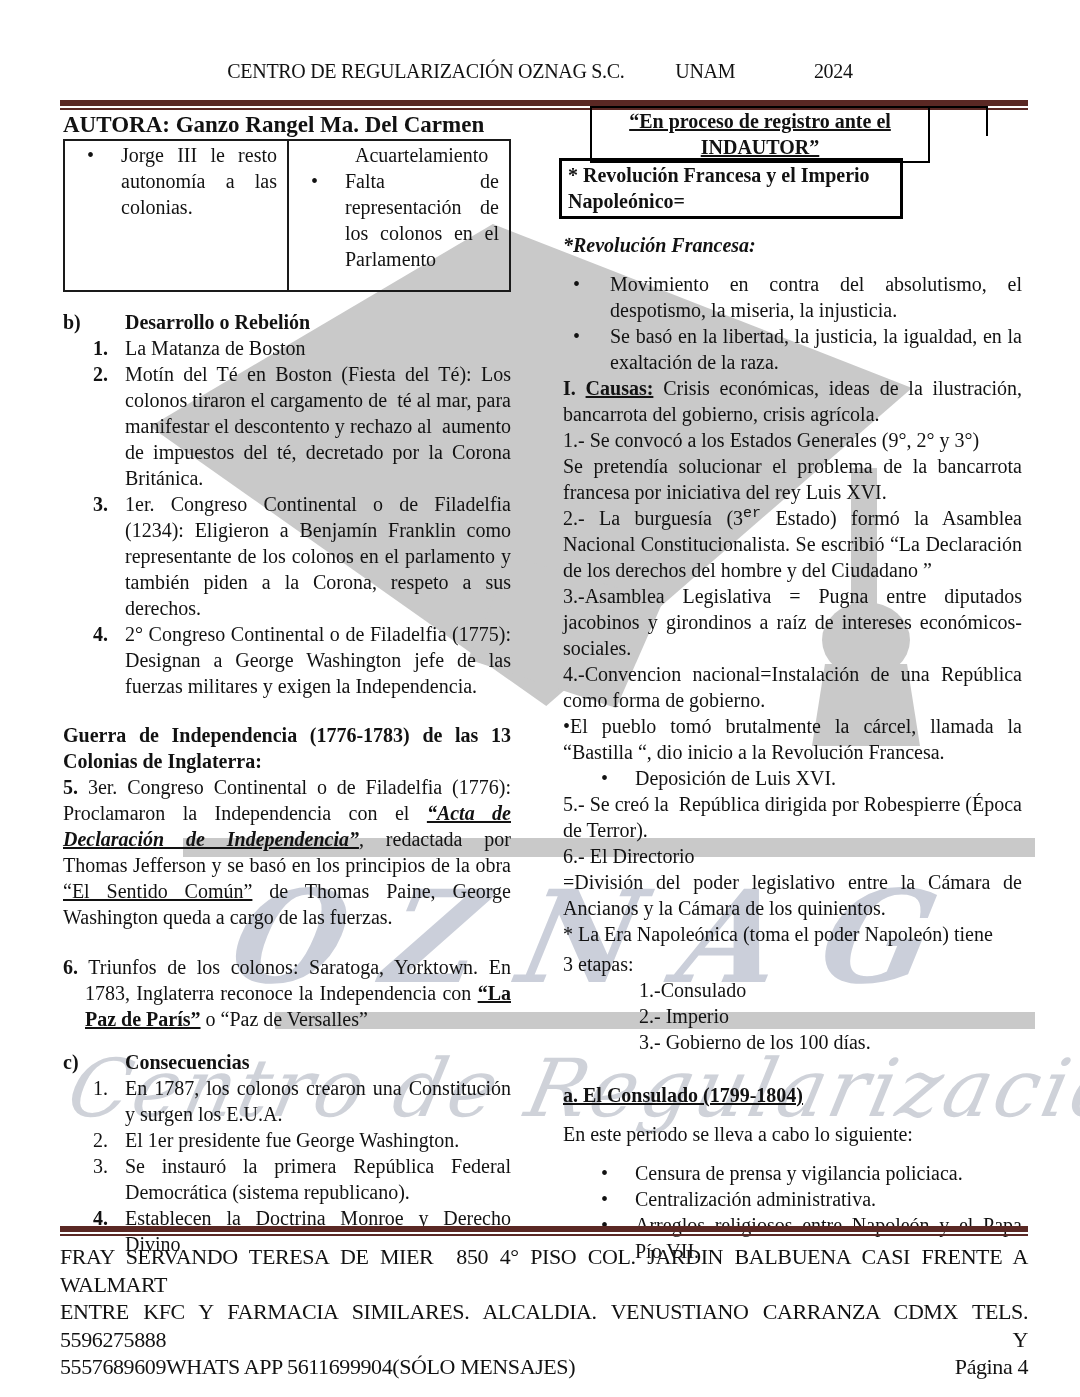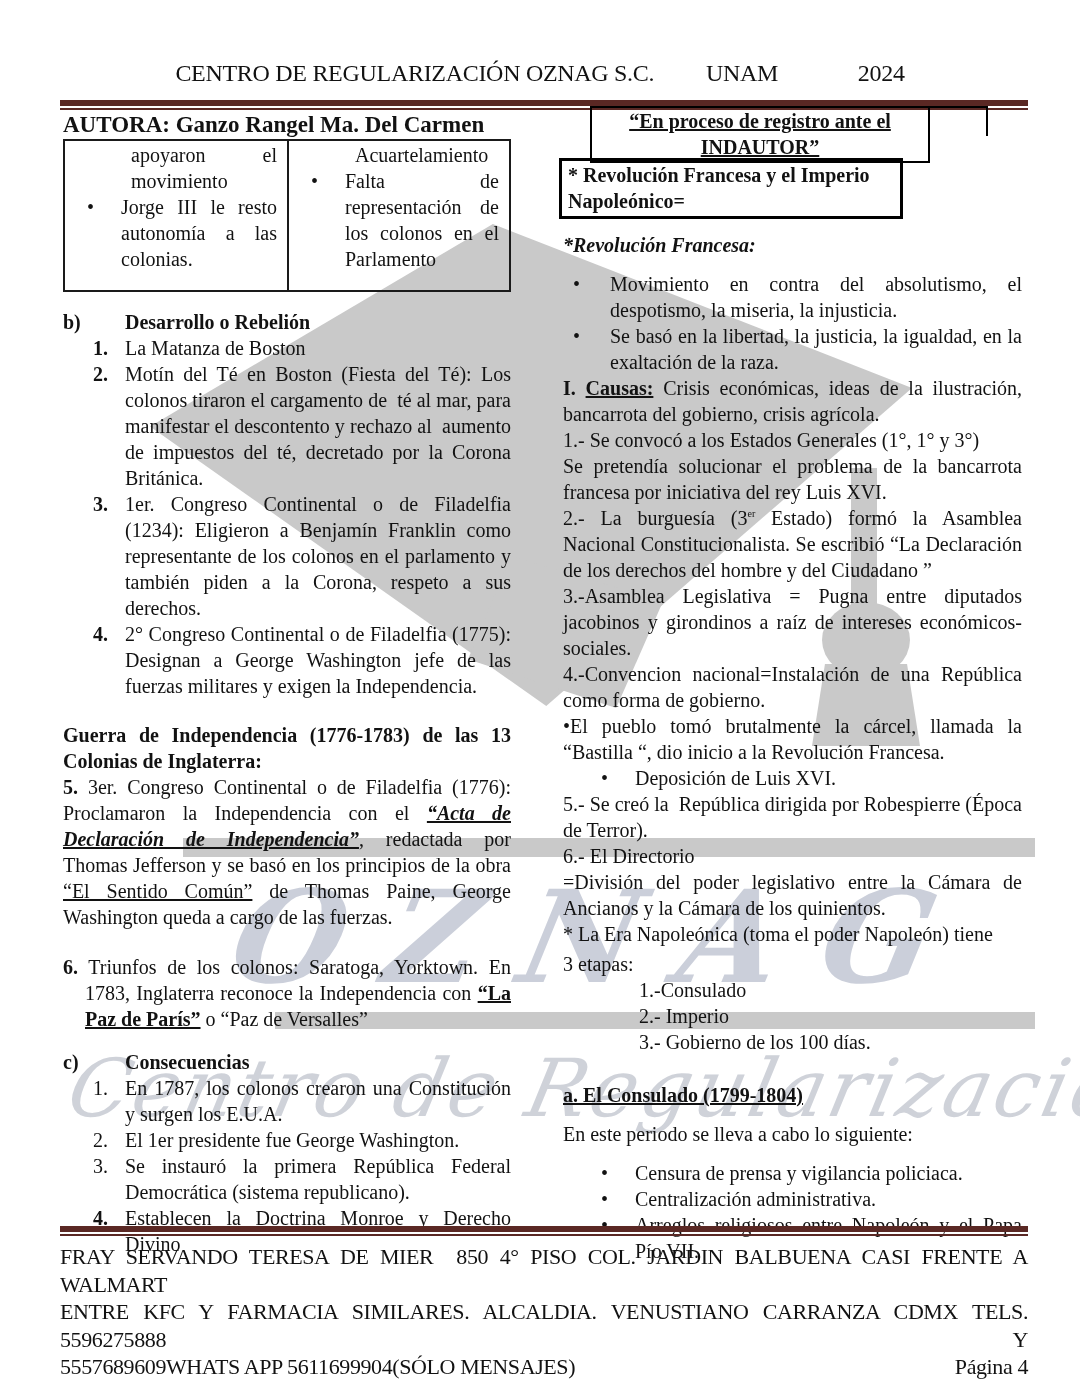--- a/index.html
+++ b/index.html
@@ -3,21 +3,21 @@
 <meta charset="utf-8">
 <style>
   html,body{margin:0;padding:0;background:#e8e8e8;}
   .page{
     position:relative;width:1080px;height:1397px;background:#ffffff;
     overflow:hidden;margin:0 auto;
     font-family:"Liberation Serif","DejaVu Serif",serif;color:#121212;
   }
   
   .titlebar{position:absolute;top:60px;left:0;width:100%;text-align:center;
-    font-size:24px;white-space:nowrap;letter-spacing:-0.3px;z-index:2;}
+    font-size:20px;white-space:nowrap;letter-spacing:-0.3px;z-index:2;}
   .titlebar .t2{margin-left:46px;}
   .titlebar .t3{margin-left:74px;}
   .double-rule{border-top:6px solid #5a2824;position:relative;}
   .double-rule::after{content:"";display:block;height:2px;background:#5a2824;margin-top:2px;}
   .top-rule{position:absolute;left:60px;right:52px;top:100px;z-index:2;}
   
   .wm{position:absolute;inset:0;z-index:0;}
   .wm-shape{position:absolute;background:#c9c9c9;}
   .wm-diamond{left:150px;top:224px;width:762px;height:482px;
     clip-path:polygon(45% 0,100% 34%,52% 100%,0 42%);}
@@ -39,21 +39,21 @@
     transform:skewX(-12deg);white-space:nowrap;}
   
   .col{position:absolute;font-size:20px;line-height:26px;z-index:2;}
   .col-left{left:63px;top:112px;width:448px;}
   .col-right{left:563px;top:106px;width:459px;}
   p{margin:0;}
   .just{text-align:justify;}
   .b{font-weight:bold;}
   .i{font-style:italic;}
   .u{text-decoration:underline;}
-  sup{font-size:10px;line-height:0;vertical-align:super;}
+  sup{font-size:15px;line-height:0;vertical-align:super;font-family:Liberation Mono, monospace;}
   
   .autora{font-size:23px;}
   .tbl{display:flex;border:2px solid #1a1a1a;margin-top:1px;}
   .cell{width:50%;padding:1px 10px 18px 10px;box-sizing:border-box;}
   .cell + .cell{border-left:2px solid #1a1a1a;}
   .cont{padding-left:56px;text-align:justify;}
   .li{position:relative;padding-left:62px;text-align:justify;}
   .li .marker{position:absolute;left:30px;}
   .tbl-li{padding-left:46px;}
   .tbl-li .marker{left:12px;}
@@ -109,21 +109,20 @@
     <span class="t2">UNAM</span>
     <span class="t3">2024</span>
   </div>
   <div class="double-rule top-rule"></div>
 
   <div class="col col-left">
     <div class="autora b">AUTORA: Ganzo Rangel Ma. Del Carmen</div>
 
     <div class="tbl">
       <div class="cell">
-        <p class="cont">apoyaron el movimiento</p>
         <div class="li tbl-li">
           <span class="marker">•</span>
           <span>Jorge III le resto autonomía a las colonias.</span>
         </div>
       </div>
       <div class="cell">
         <p class="cont">Acuartelamiento</p>
         <div class="li tbl-li">
           <span class="marker">•</span>
           <span>Falta de representación de los colonos en el Parlamento</span>
@@ -198,21 +197,21 @@
       <span>Movimiento en contra del absolutismo, el despotismo, la miseria, la injusticia.</span>
     </div>
     <div class="li bl">
       <span class="marker">•</span>
       <span>Se basó en la libertad, la justicia, la igualdad, en la exaltación de la raza.</span>
     </div>
 
     <p class="just"><span class="b">I. </span><span class="b u">Causas:</span><span> Crisis económicas, ideas de la ilustración, bancarrota del gobierno, crisis agrícola.</span></p>
 
 
-    <p>1.- Se convocó a los Estados Generales (1°, 1° y 3°)</p>
+    <p>1.- Se convocó a los Estados Generales (9°, 2° y 3°)</p>
     <p class="just">Se pretendía solucionar el problema de la bancarrota francesa por iniciativa del rey Luis XVI.</p>
 
     <p class="just"><span>2.- La burguesía (3</span><sup>er</sup><span> Estado) formó la Asamblea Nacional Constitucionalista. Se escribió “La Declaración de los derechos del hombre y del Ciudadano ”</span></p>
 
     <p class="just">3.-Asamblea Legislativa = Pugna entre diputados jacobinos y girondinos a raíz de intereses económicos-sociales.</p>
     <p class="just">4.-Convencion nacional=Instalación de una República como forma de gobierno.</p>
     <p class="just">•El pueblo tomó brutalmente la cárcel, llamada la “Bastilla “, dio inicio a la Revolución Francesa.</p>
 
     <div class="li bl2">
       <span class="marker">•</span>

